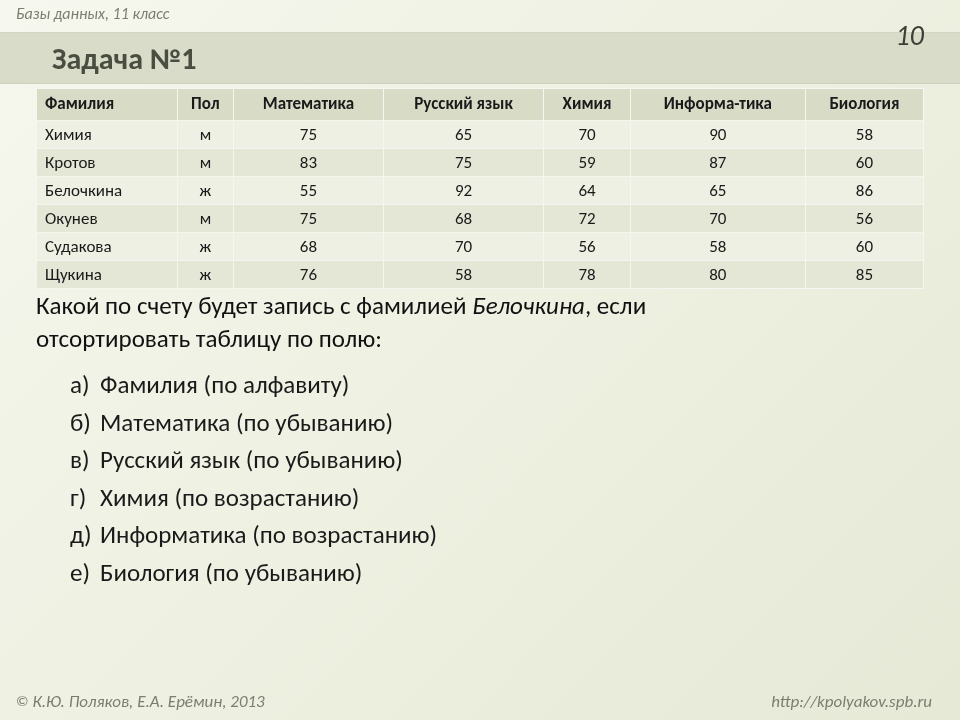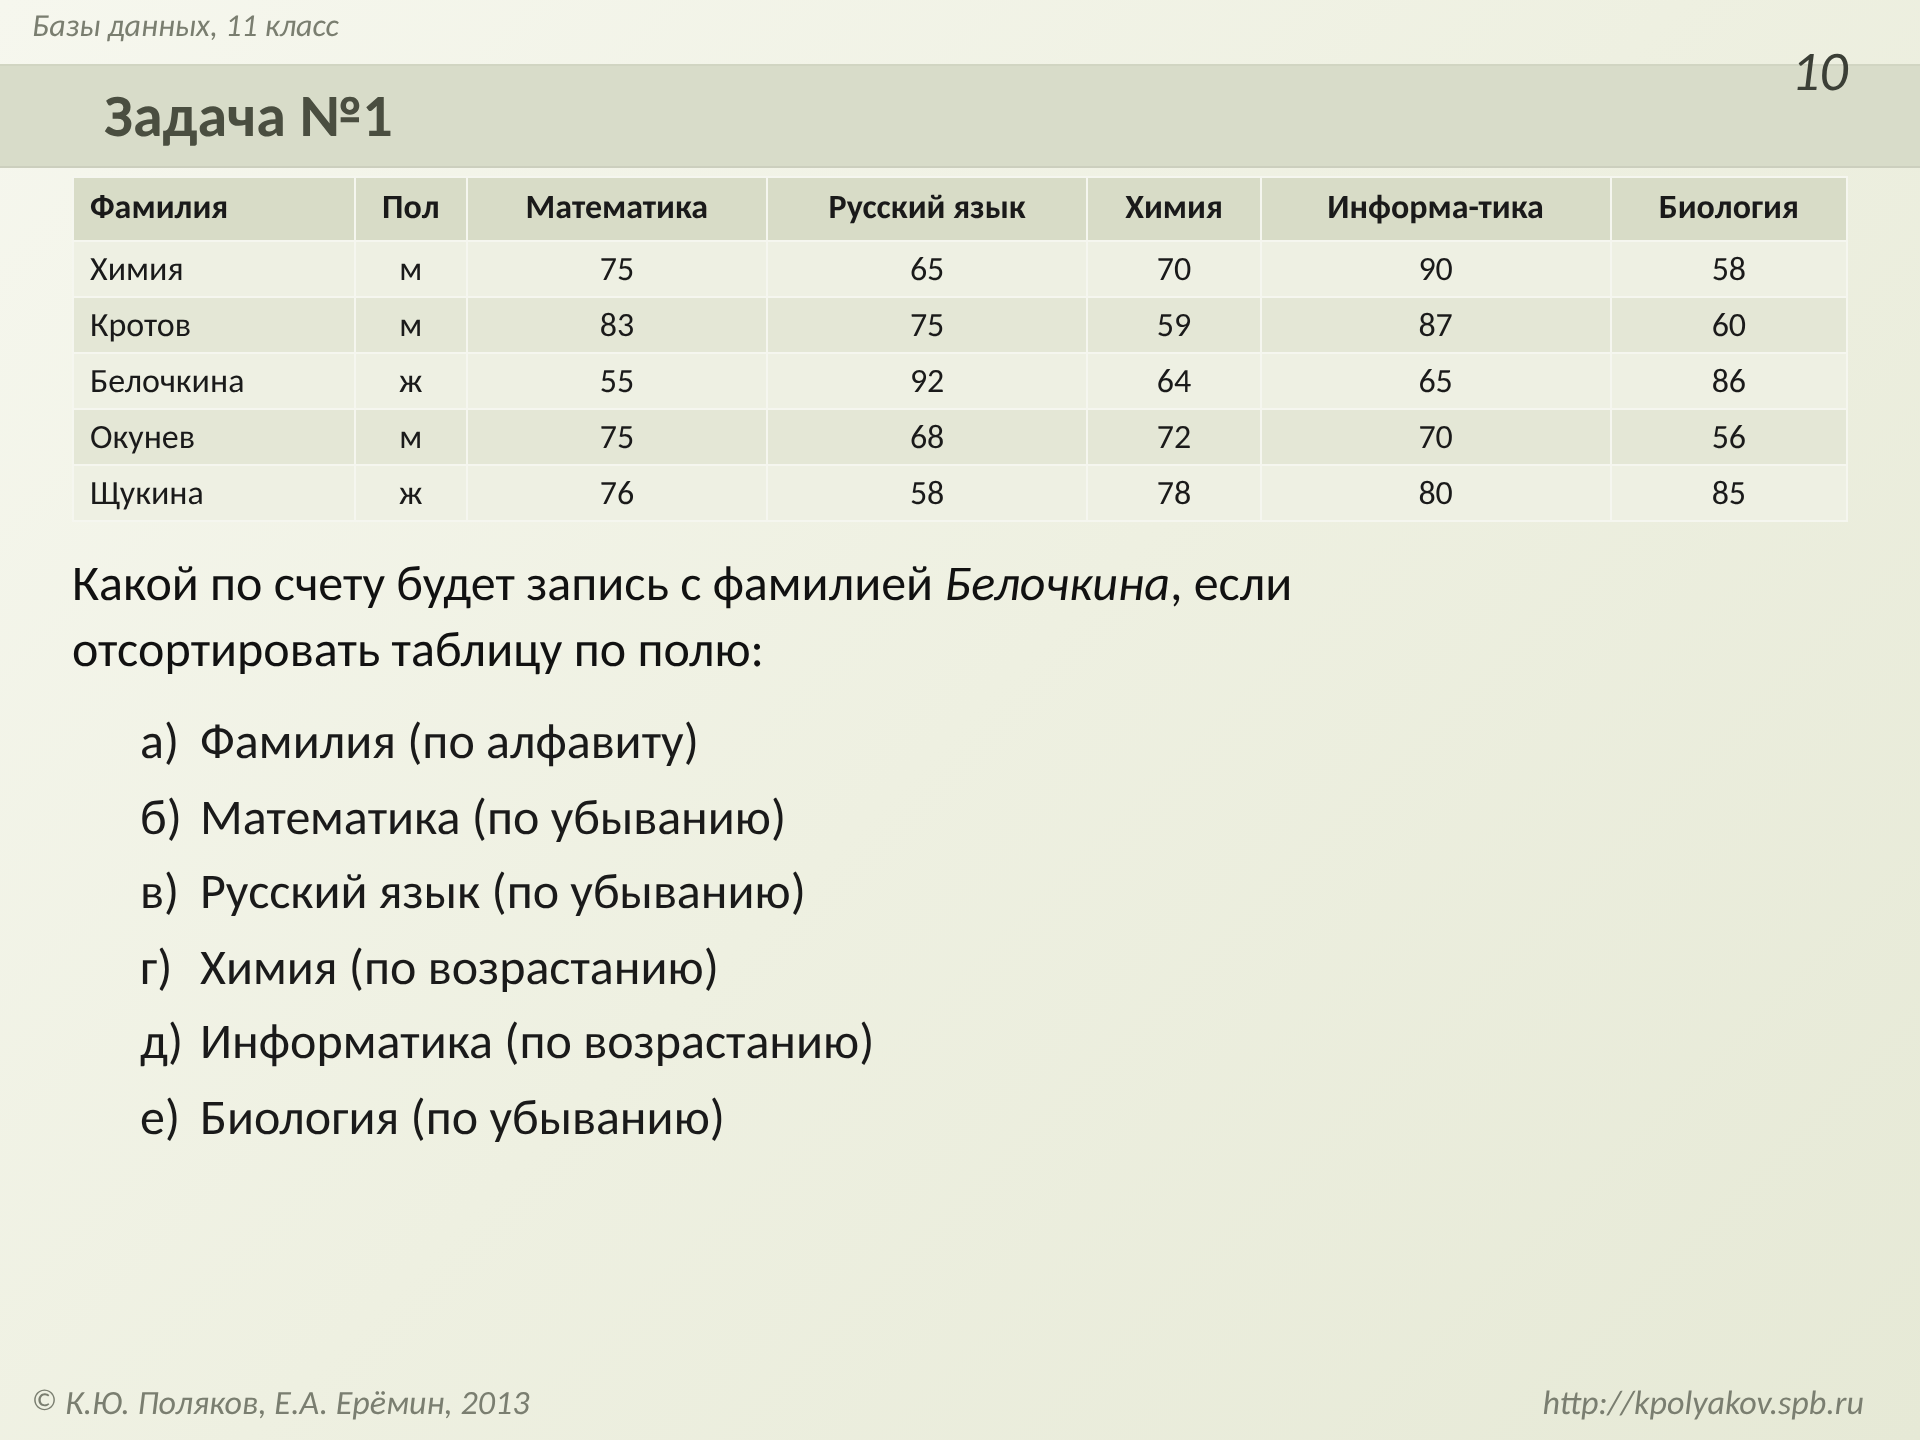--- a/index.html
+++ b/index.html
@@ -60,21 +60,21 @@
   table.data th:first-child { text-align: left; padding-left: 8px; }
   table.data td {
     border: 1px solid #f5f6ef;
     padding: 3px 8px;
     text-align: center;
   }
   table.data td:first-child { text-align: left; }
   table.data tbody tr:nth-child(odd) { background: #eef0e3; }
   table.data tbody tr:nth-child(even) { background: #e4e7d6; }
   .question {
-    margin-top: 14px;
+    margin-top: 0;
     font-size: 25px;
     line-height: 1.35;
     color: #111;
   }
   .question .emph { font-style: italic; }
   .options {
     margin-top: 10px;
     padding-left: 34px;
     font-size: 25px;
     line-height: 1.5;
@@ -154,20 +154,29 @@
         <tr>
           <td>Окунев</td>
           <td>м</td>
           <td>75</td>
           <td>68</td>
           <td>72</td>
           <td>70</td>
           <td>56</td>
         </tr>
         <tr>
+          <td>Судакова</td>
+          <td>ж</td>
+          <td>68</td>
+          <td>70</td>
+          <td>56</td>
+          <td>58</td>
+          <td>60</td>
+        </tr>
+        <tr>
           <td>Щукина</td>
           <td>ж</td>
           <td>76</td>
           <td>58</td>
           <td>78</td>
           <td>80</td>
           <td>85</td>
         </tr>
       </tbody>
   </table>

